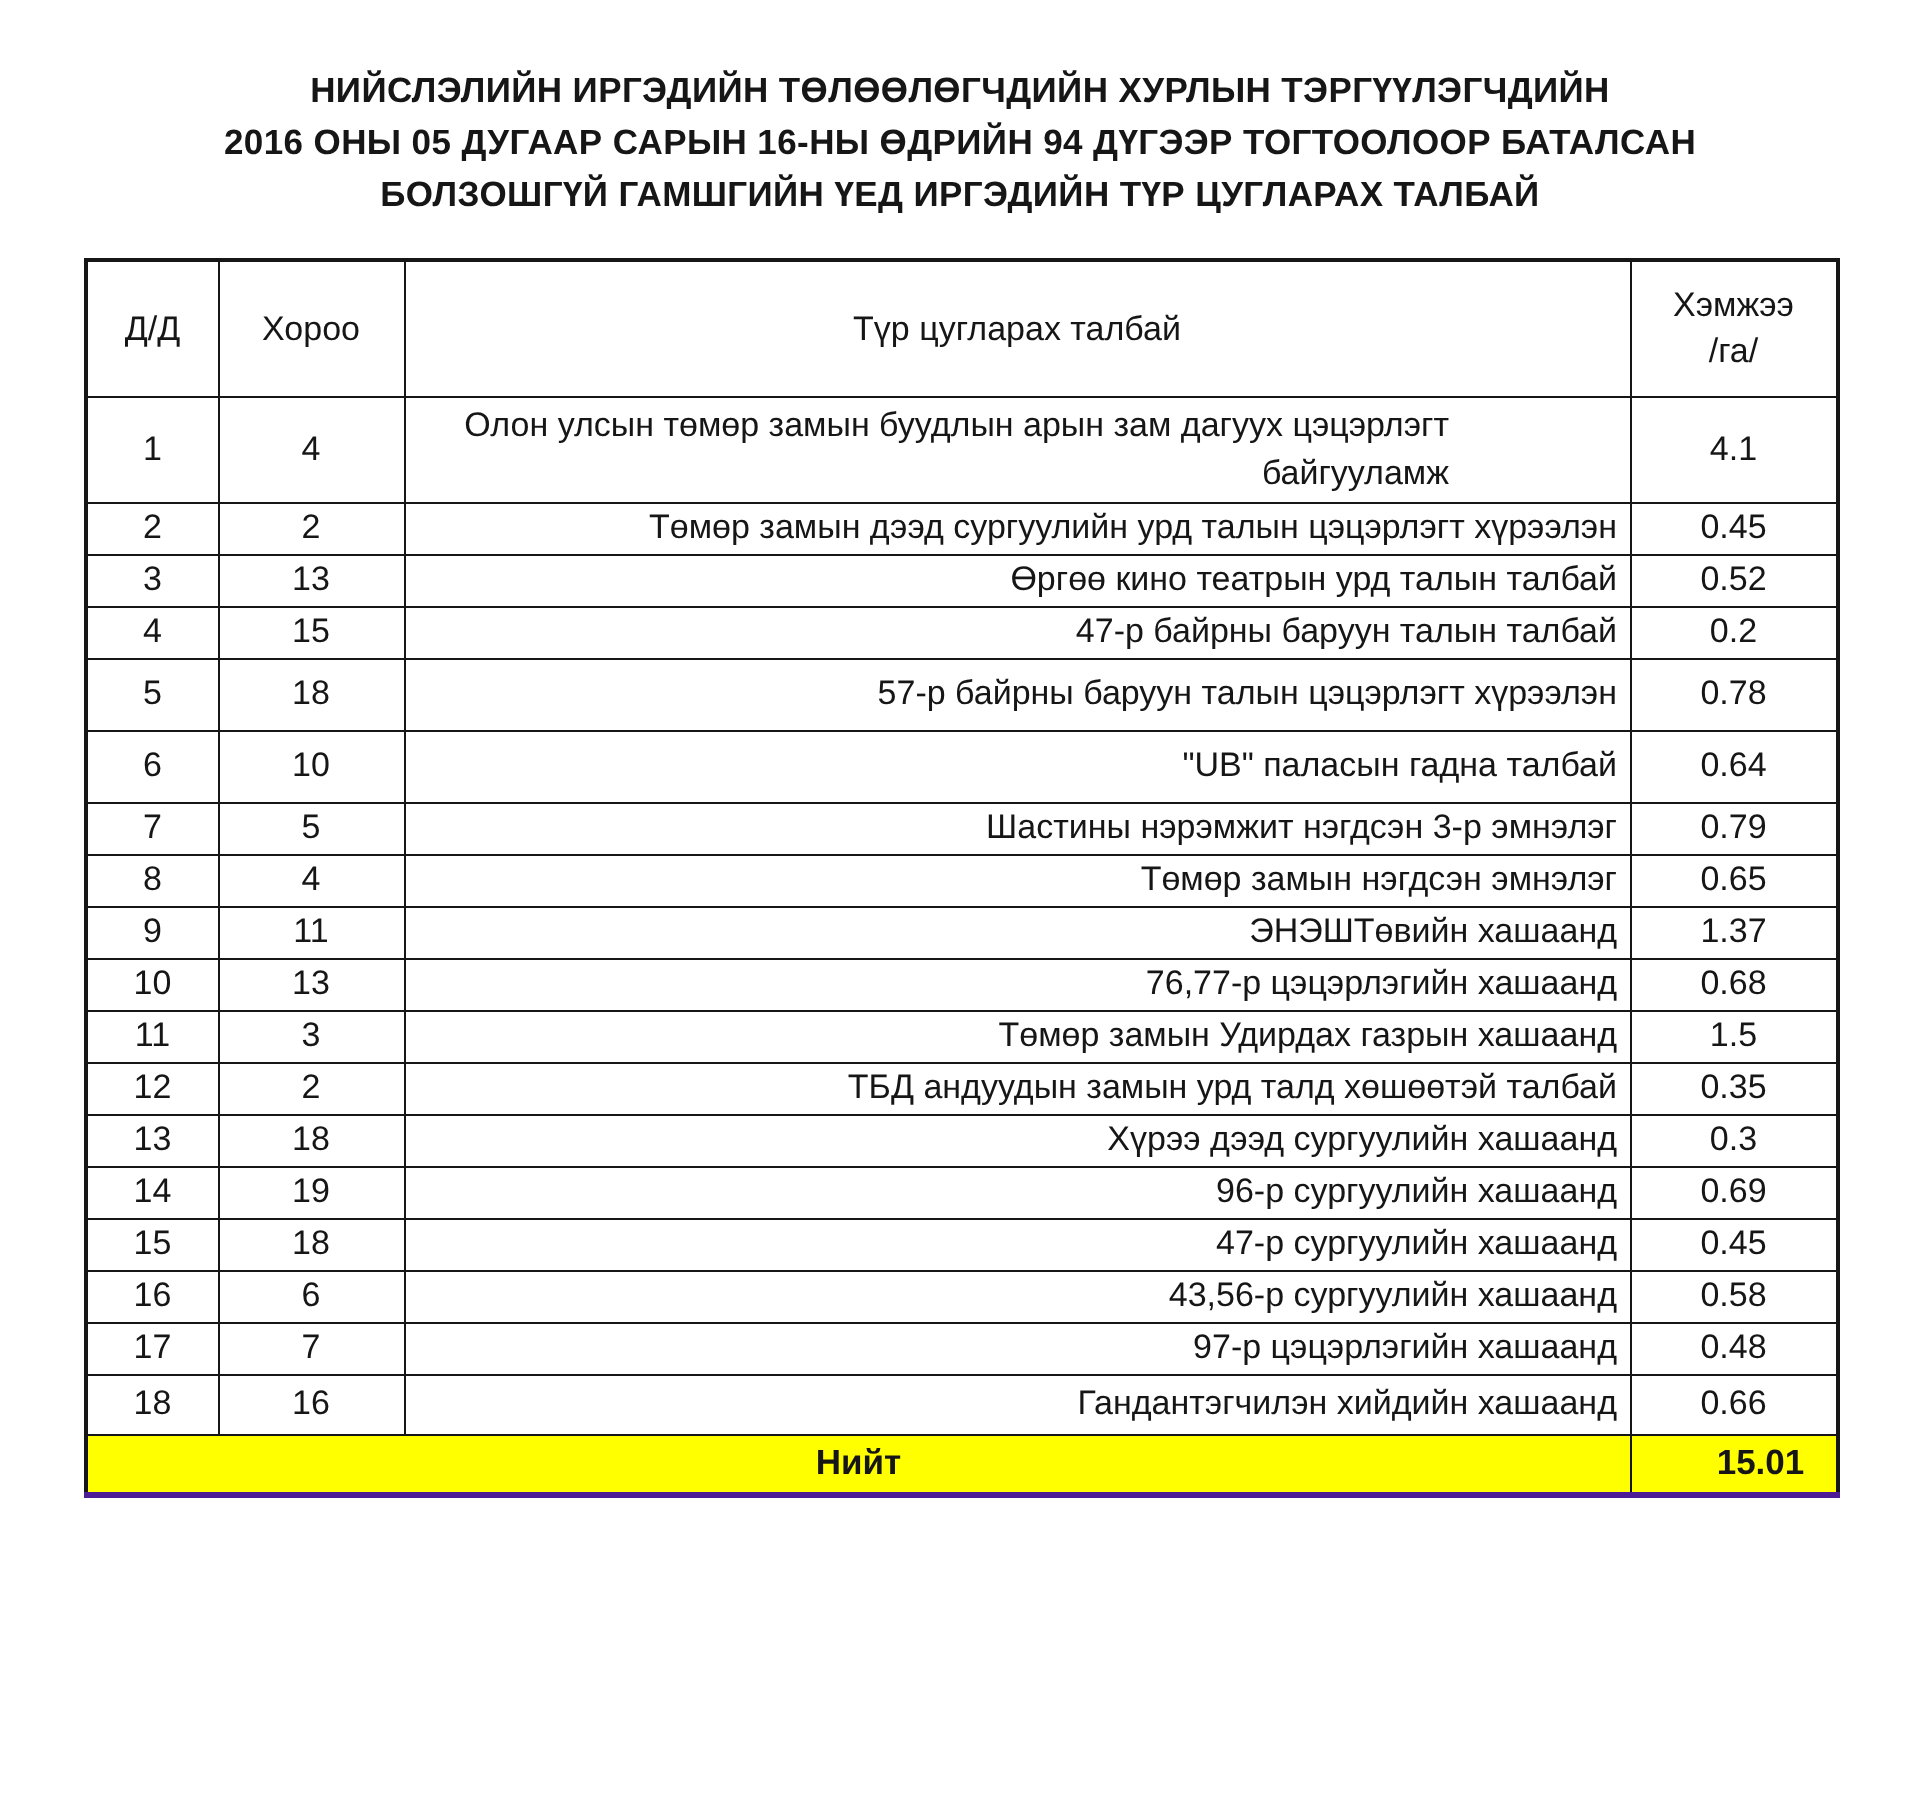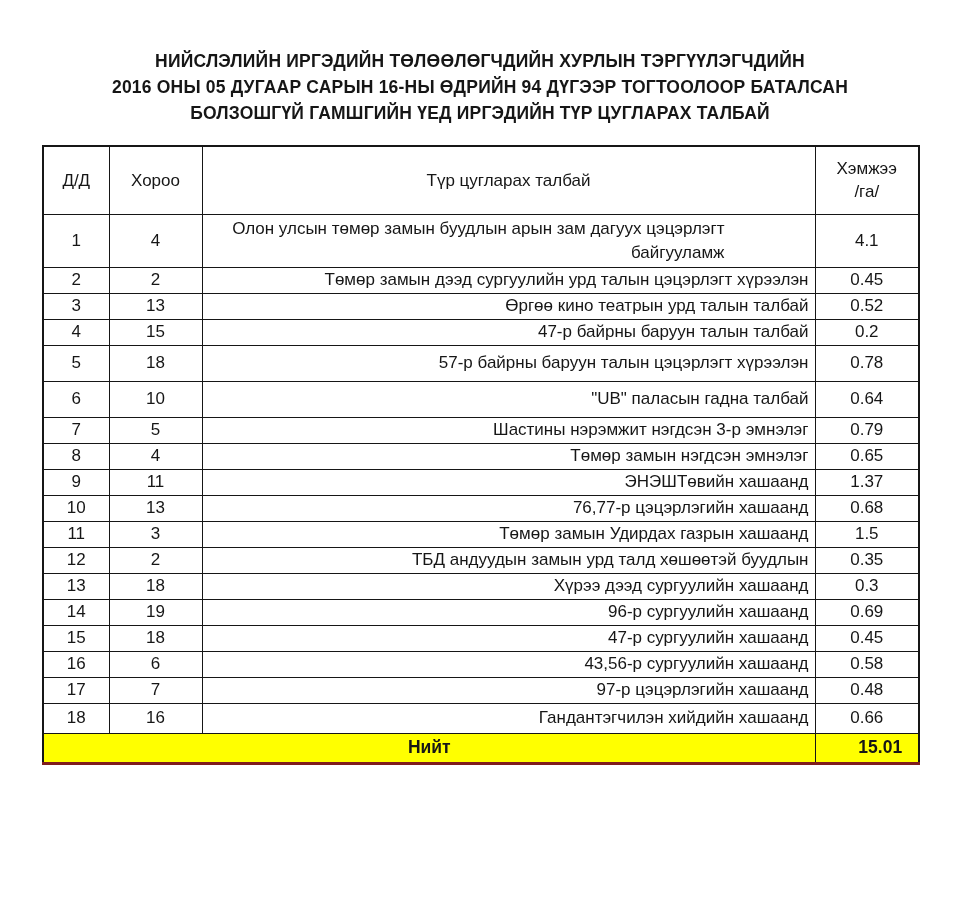--- a/index.html
+++ b/index.html
@@ -17,21 +17,21 @@
     background: #ffffff;
     padding: 28px 42px 0 42px;
     overflow: hidden;
   }
   .doc-title {
     text-align: center;
     font-weight: 700;
     font-size: 17.5px;
     line-height: 26px;
     letter-spacing: 0.2px;
-    margin: 20px 8px 0 8px;
+    margin: 4px 8px 0 8px;
   }
   .section-label {
     font-weight: 700;
     font-size: 17.5px;
     margin: 50px 0 0 2px;
   }
   table.main {
     border-collapse: collapse;
     table-layout: fixed;
     width: 876px;
@@ -61,21 +61,21 @@
   tbody tr:nth-child(1) td { height: 52px; }
   tbody tr:nth-child(1) .cell-site { padding-right: 90px !important; line-height: 24px; }
   tbody tr:nth-child(5) td,
   tbody tr:nth-child(6) td { height: 36px; }
   tbody tr:nth-child(18) td { height: 30px; }
   tfoot .total-row td {
     font-weight: 700;
     font-size: 17.5px;
     height: 30px;
     text-align: center;
-    border-bottom: 3px solid #7f1d1d;
+    border-bottom: 3px solid #4c1d95;
   }
 </style>
 </head>
 <body>
 
 <div class="page">
 
   <header class="doc-title">
     <div>НИЙСЛЭЛИЙН ИРГЭДИЙН ТӨЛӨӨЛӨГЧДИЙН ХУРЛЫН ТЭРГҮҮЛЭГЧДИЙН</div>
     <div>2016 ОНЫ 05 ДУГААР САРЫН 16-НЫ ӨДРИЙН 94 ДҮГЭЭР ТОГТООЛООР БАТАЛСАН</div>
@@ -164,21 +164,21 @@
         </tr>
         <tr>
           <td class="cell-no">11</td>
           <td class="cell-khoroo">3</td>
           <td class="cell-site">Төмөр замын Удирдах газрын хашаанд</td>
           <td class="cell-area">1.5</td>
         </tr>
         <tr>
           <td class="cell-no">12</td>
           <td class="cell-khoroo">2</td>
-          <td class="cell-site">ТБД андуудын замын урд талд хөшөөтэй буудлын</td>
+          <td class="cell-site">ТБД андуудын замын урд талд хөшөөтэй талбай</td>
           <td class="cell-area">0.35</td>
         </tr>
         <tr>
           <td class="cell-no">13</td>
           <td class="cell-khoroo">18</td>
           <td class="cell-site">Хүрээ дээд сургуулийн хашаанд</td>
           <td class="cell-area">0.3</td>
         </tr>
         <tr>
           <td class="cell-no">14</td>

